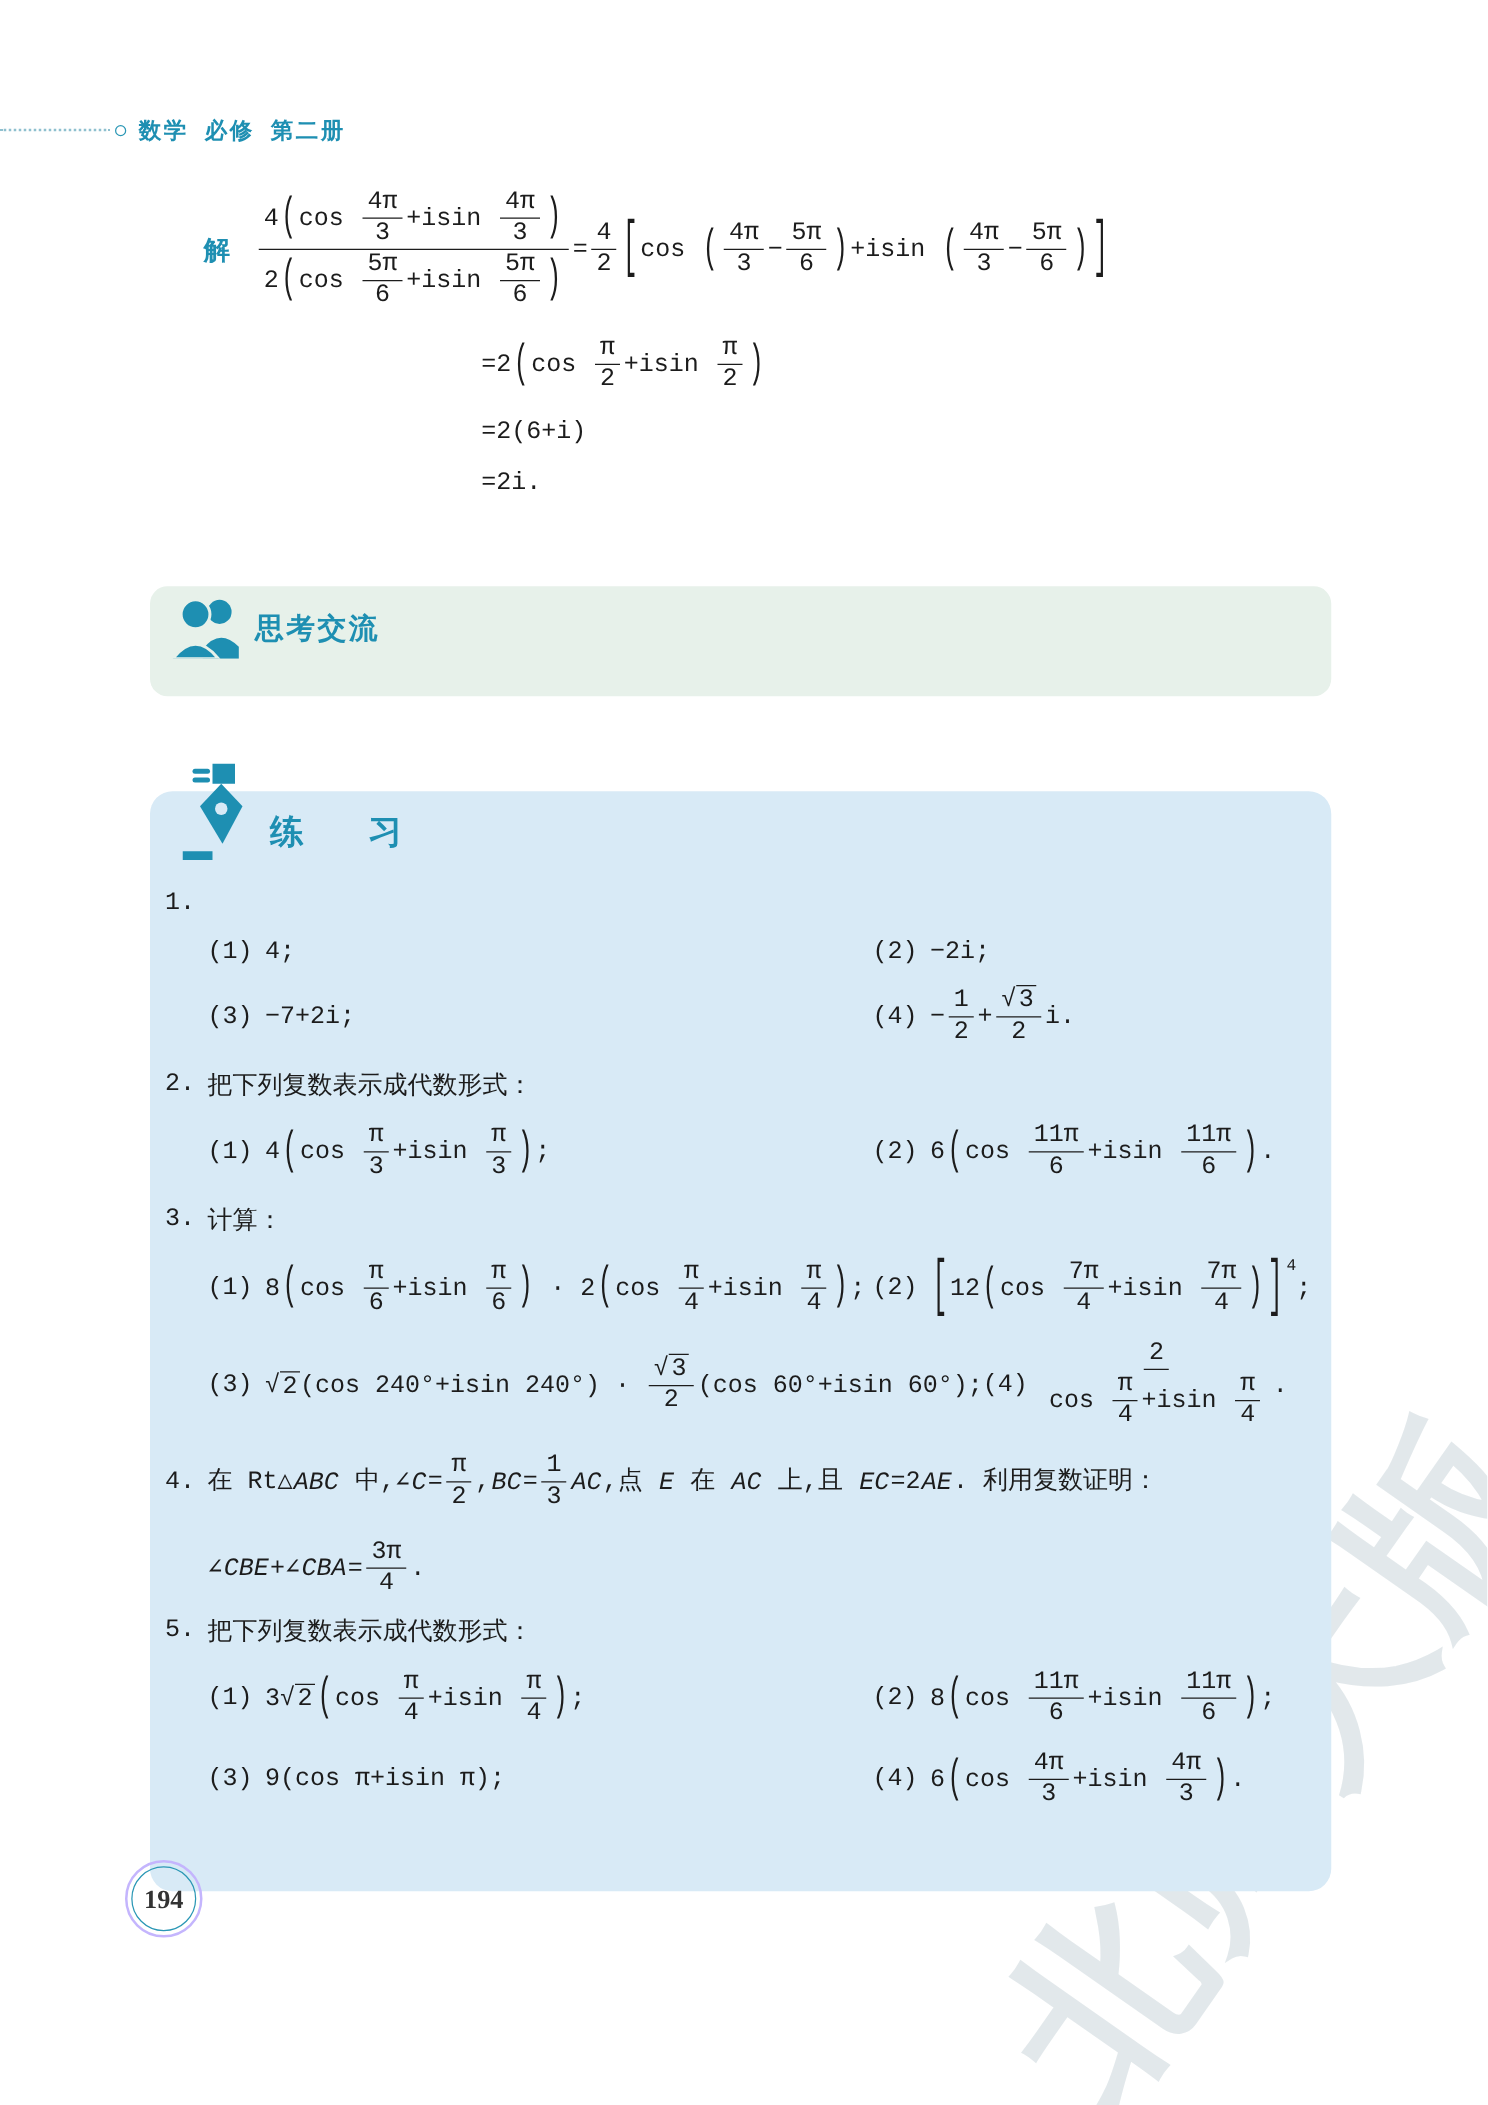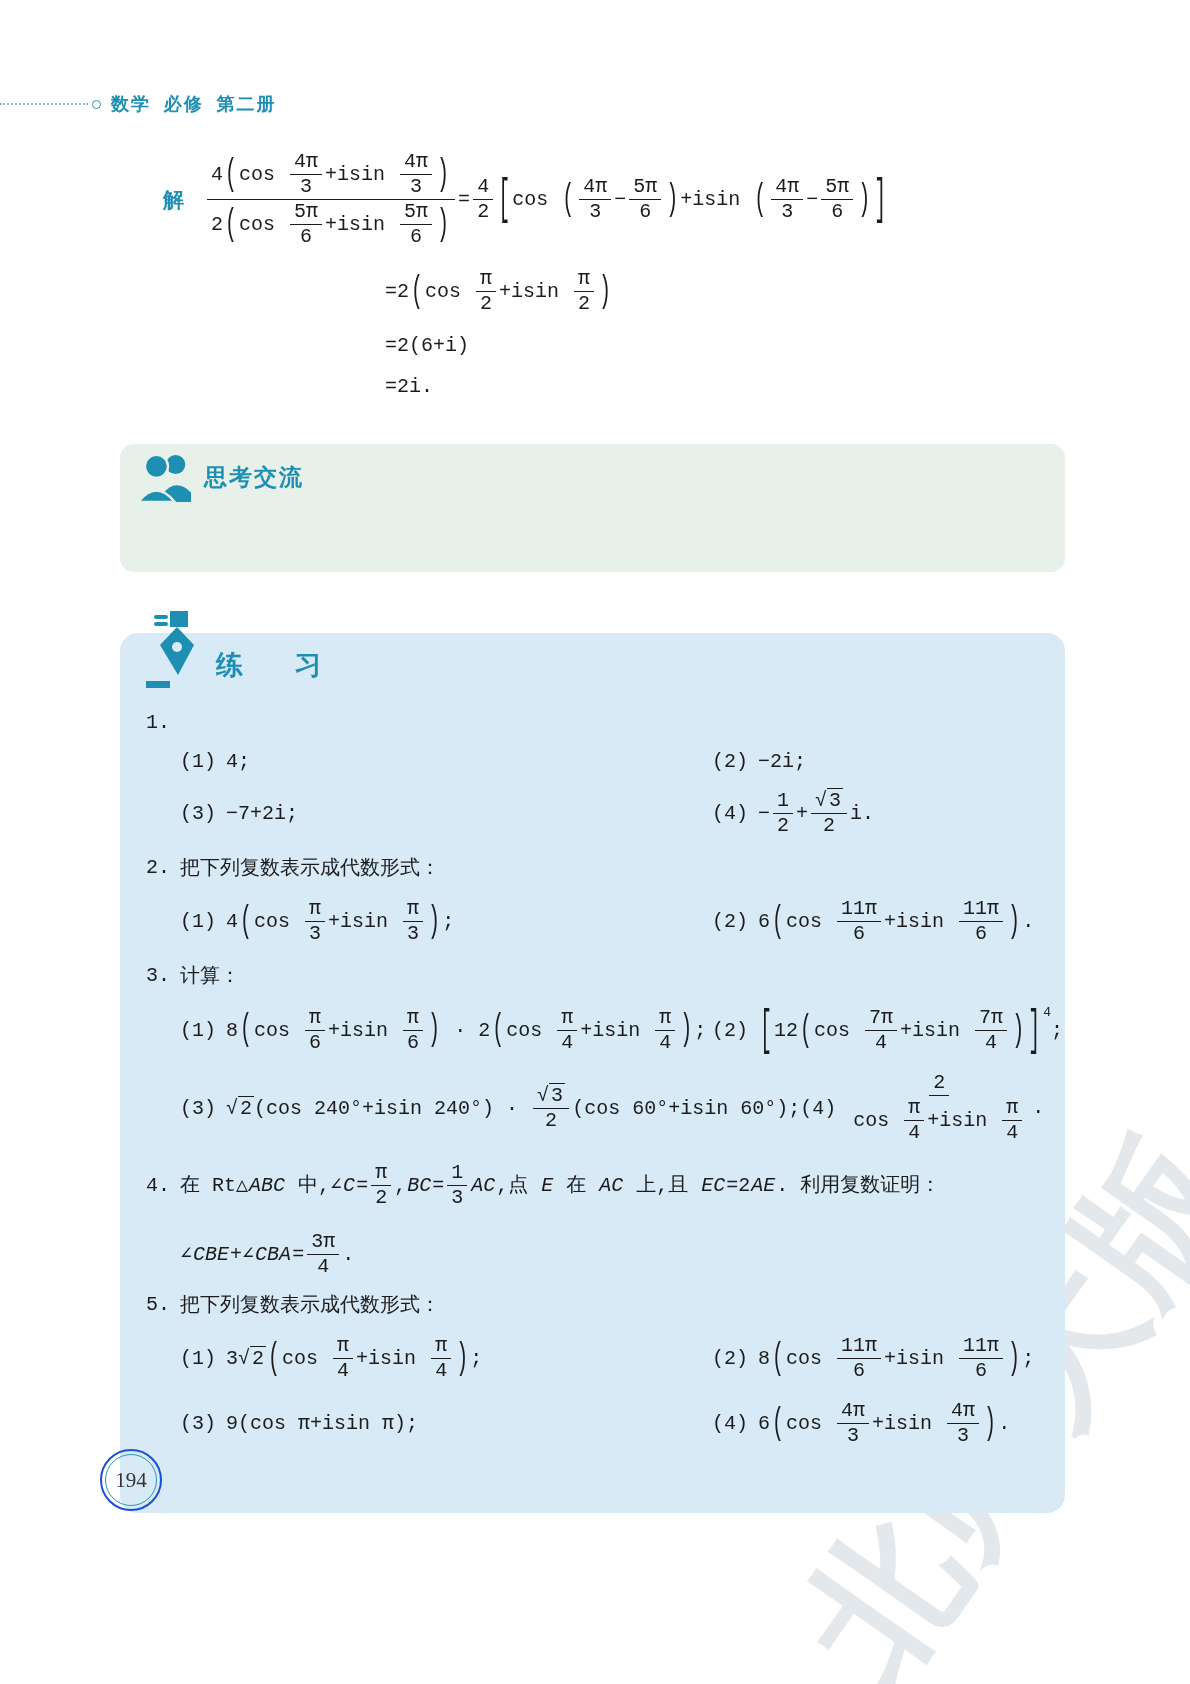--- a/index.html
+++ b/index.html
@@ -27,45 +27,45 @@
   .sqb{border-top:1.5px solid #1c1c1c;padding:0 2px;}
   .mi{font-style:italic;padding:0 1px;}
   .msup{font-size:13px;vertical-align:20px;margin-left:1px;}
   
   .solution{position:absolute;left:163px;top:150px;z-index:2;}
   .sol-row1{display:flex;align-items:center;}
   .sol-label{font-family:"Liberation Sans",sans-serif;font-weight:bold;font-size:21px;
     color:#1e8fb2;margin-right:20px;}
   .sol-line{margin:18px 0 0 222px;}
   
-  .think-box{position:absolute;left:120px;top:444px;width:945px;height:128px;
+  .think-box{position:absolute;left:120px;top:469px;width:945px;height:88px;
     background:#e7f1ea;border-radius:14px;z-index:1;}
   .think-icon{position:absolute;left:16px;top:8px;width:62px;height:50px;}
   .think-title{position:absolute;left:84px;top:18px;font-family:"Liberation Sans",sans-serif;
     font-weight:bold;font-size:23px;color:#1e8fb2;letter-spacing:2px;}
   .think-body{position:absolute;left:62px;top:72px;font-size:20px;}
   
   .practice-box{position:absolute;left:120px;top:633px;width:945px;height:880px;
     background:#d8eaf6;border-radius:18px;z-index:1;box-sizing:border-box;
-    padding:66px 24px 0 22px;}
+    padding:66px 24px 0 8px;}
   .pen-icon{position:absolute;left:26px;top:-24px;width:62px;height:92px;}
   .practice-title{position:absolute;left:96px;top:14px;font-family:"Liberation Sans",sans-serif;
     font-weight:bold;font-size:27px;color:#1e8fb2;letter-spacing:22px;}
   .prob{margin-top:12px;}
   .prob-head{display:flex;align-items:center;margin-bottom:2px;}
   .pnum{flex:0 0 28px;text-align:right;margin-right:10px;font-size:20px;}
   .prows{padding-left:38px;}
   .prow{display:flex;align-items:center;margin:16px 0;}
   .cell{flex:0 0 532px;display:flex;align-items:center;white-space:nowrap;}
   .cell:last-child{flex:1 1 auto;}
   .ilabel{margin-right:10px;font-size:20px;}
   .pcont{margin:20px 0 8px 38px;}
   
-  .page-badge{position:absolute;left:100px;top:1449px;width:58px;height:58px;
-    border:2px solid #1d4ed8;border-radius:50%;z-index:2;}
+  .page-badge{position:absolute;left:100px;top:1488px;width:58px;height:58px;
+    border:2px solid #c4b5fd;border-radius:50%;z-index:2;font-weight:bold;}
   .page-badge-inner{position:absolute;left:3px;top:3px;right:3px;bottom:3px;
     border:1.5px solid #2a97b5;border-radius:50%;display:flex;align-items:center;justify-content:center;
     font-size:21px;color:#333;}
 </style>
 </head>
 <body>
 
 <div class="page">
 
   <div class="watermark">北师大版</div>

